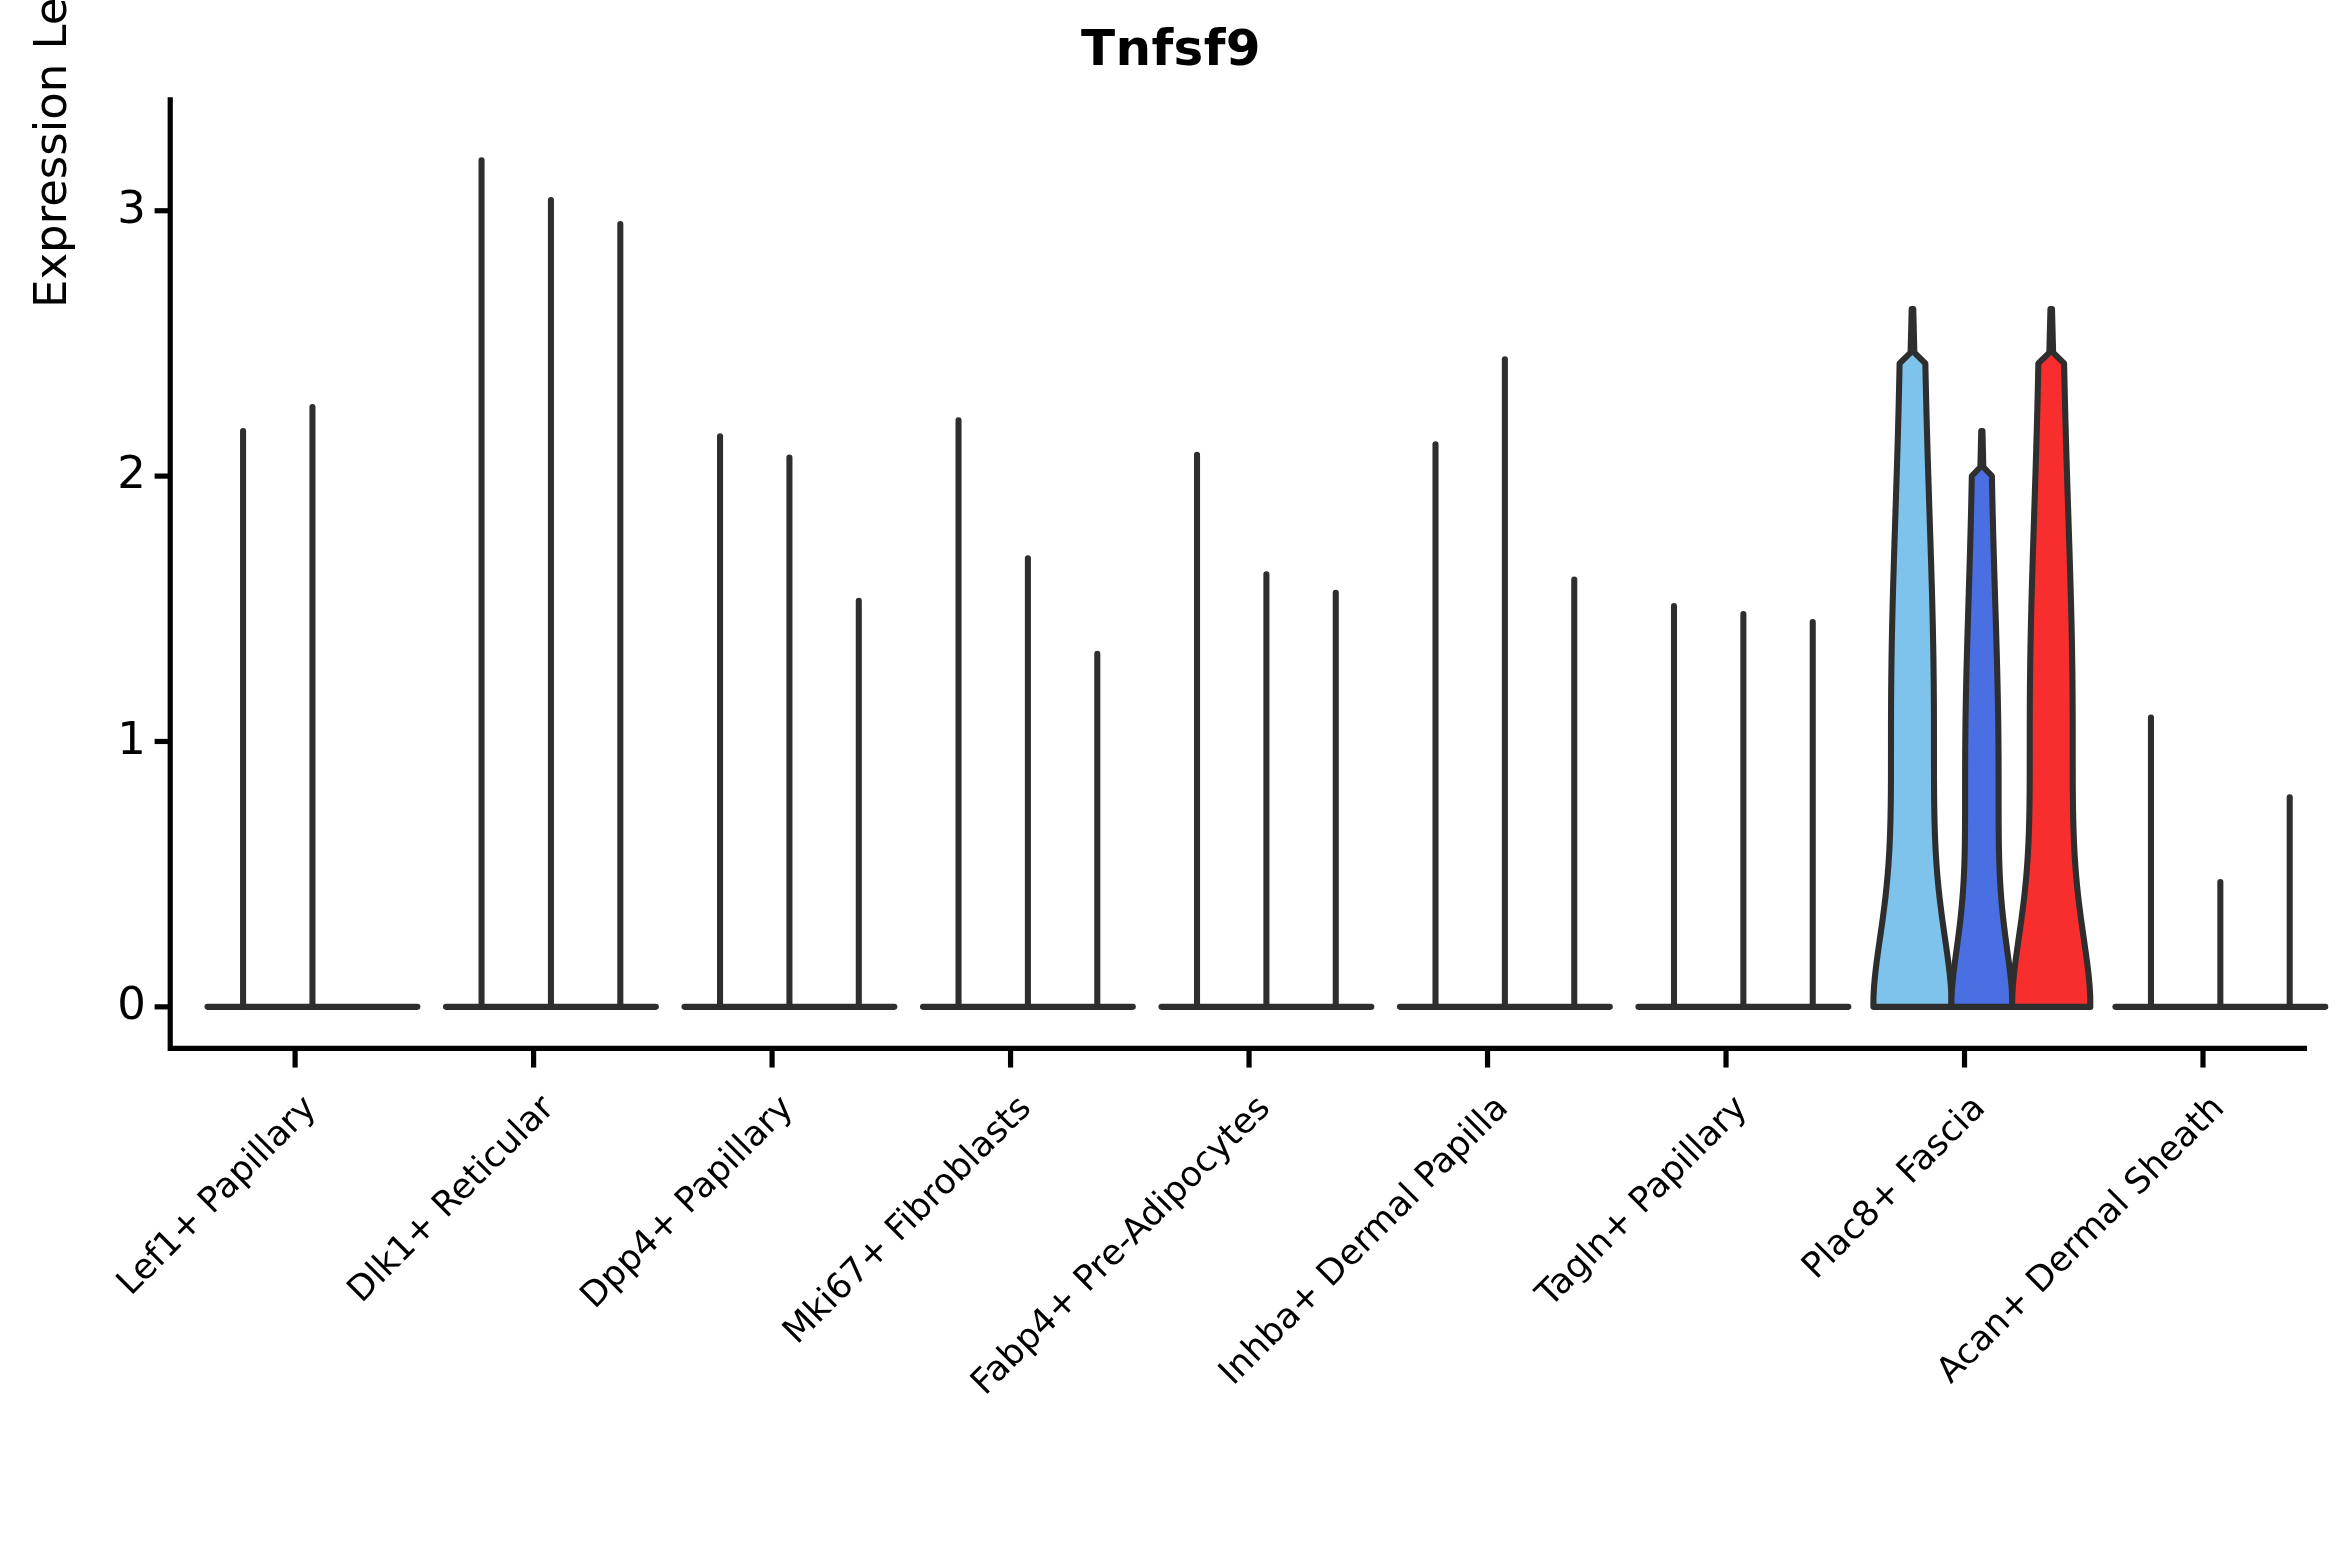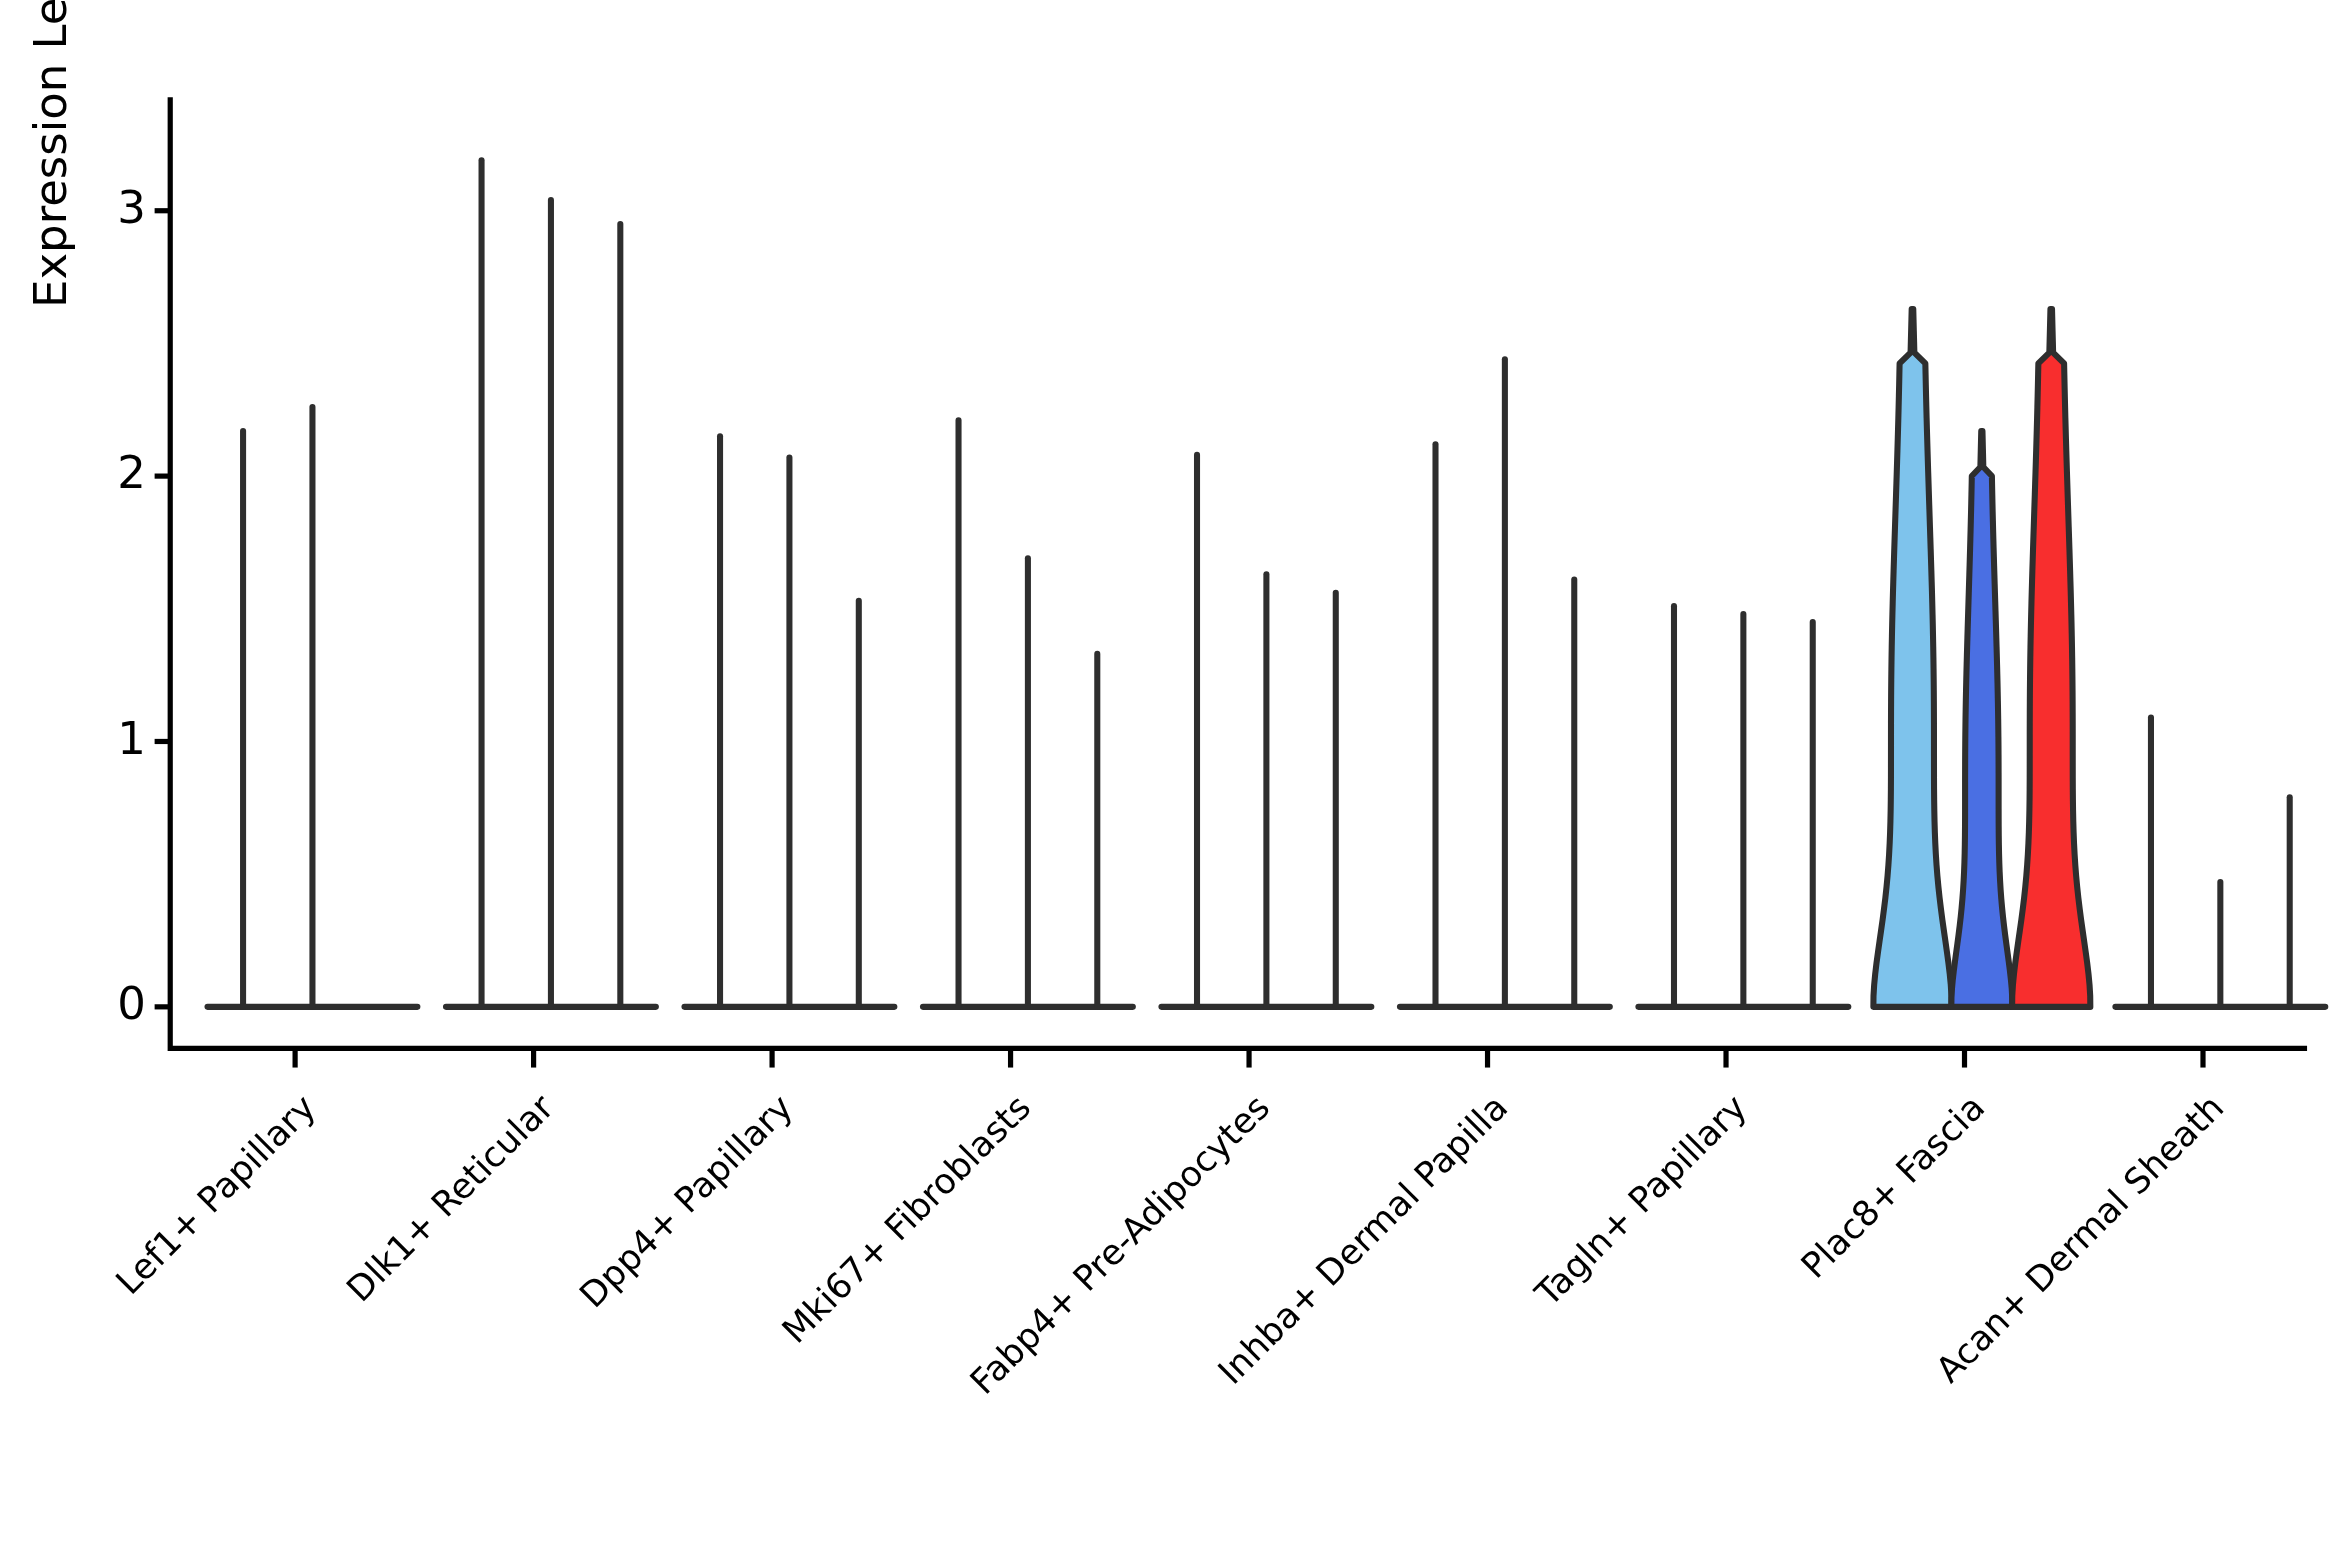--- a/index.html
+++ b/index.html
@@ -59,20 +59,21 @@
     transform-origin: right top;
     transform: rotate(-45deg);
     text-align: right;
   }
 </style>
 </head>
 <body>
 
 <div id="page">
 
+  <div id="chart-title">Tnfsf9</div>
 
   <div id="ylabel">Expression Level</div>
 
   <div id="ytick-labels">
       <div class="ytick-label" style="left: 68px; top: 981px;">0</div>
       <div class="ytick-label" style="left: 68px; top: 716px;">1</div>
       <div class="ytick-label" style="left: 68px; top: 450px;">2</div>
       <div class="ytick-label" style="left: 68px; top: 185px;">3</div>
     </div>
 

